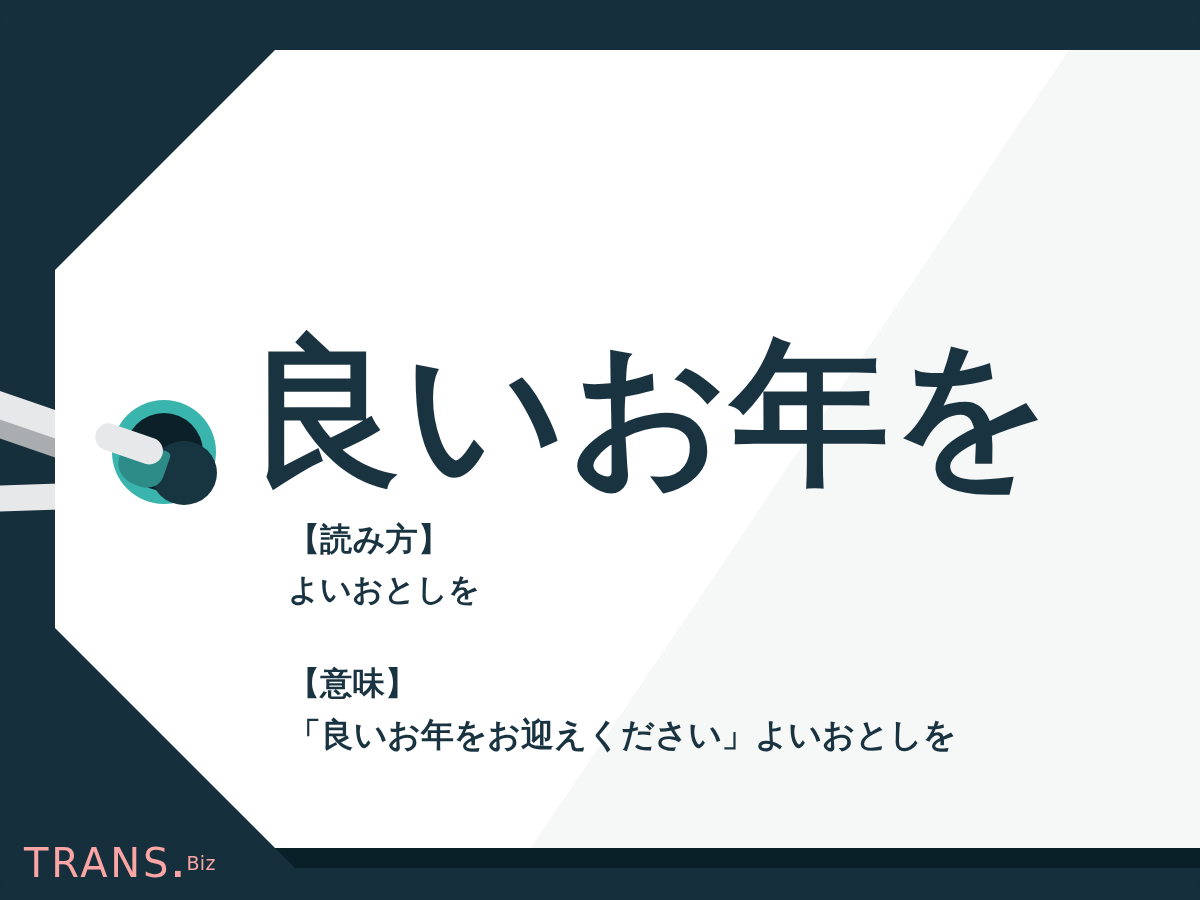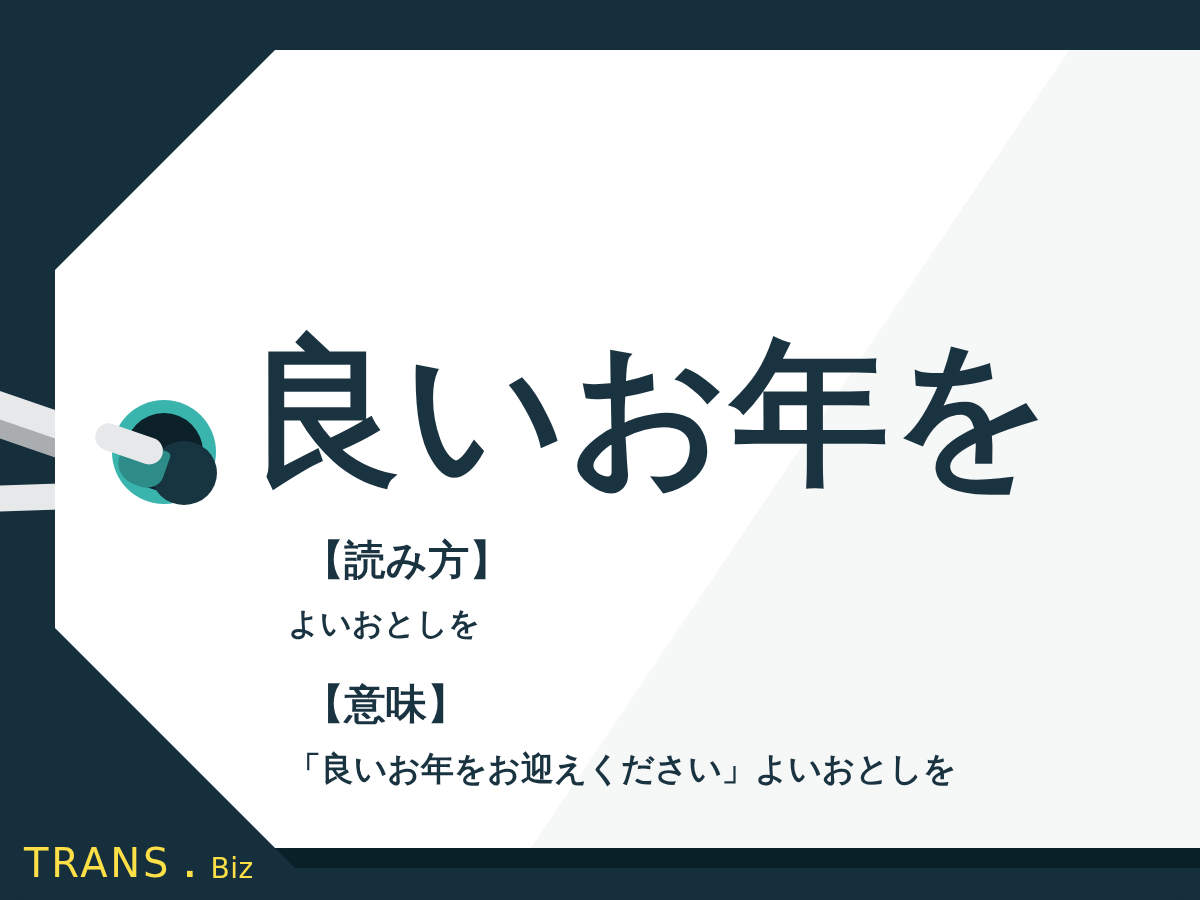--- a/index.html
+++ b/index.html
@@ -174,25 +174,25 @@
 
   .body-block {
     position: absolute;
     left: 288px;
     color: #1a3340;
   }
   .block-reading { top: 518px; }
   .block-meaning { top: 662px; }
 
   .label {
-    font-size: 41px;
+    font-size: 32px;
     font-weight: 700;
     line-height: 1.35;
     letter-spacing: 0.01em;
-    margin: 15px;
+    margin: 0;
     white-space: nowrap;
   }
   .value {
     font-size: 31px;
     font-weight: 700;
     line-height: 1.35;
     letter-spacing: 0.01em;
     margin: 8px 0 0 0;
     white-space: nowrap;
   }
@@ -200,39 +200,38 @@
     font-size: 33px;
     letter-spacing: -0.005em;
   }
 
   
   .logo {
     position: absolute;
     left: 24px;
     top: 843px;
     display: flex;
-    align-items: flex-end;
-    color: #fde047;
-    gap: 12px;
+    align-items: center;
+    color: #fca5a5;
   }
   .logo-main {
     font-size: 40px;
     font-weight: 400;
     letter-spacing: 0.07em;
     line-height: 1;
     font-family: "DejaVu Sans", sans-serif;
   }
   .logo-dot {
     font-size: 40px;
     font-weight: 700;
     line-height: 1;
     margin-left: 1px;
   }
   .logo-sub {
-    font-size: 28px;
+    font-size: 19px;
     font-weight: 400;
     letter-spacing: 0.02em;
     line-height: 1;
     margin-left: 3px;
     font-family: "DejaVu Sans", sans-serif;
   }
 </style>
 </head>
 <body>
 

